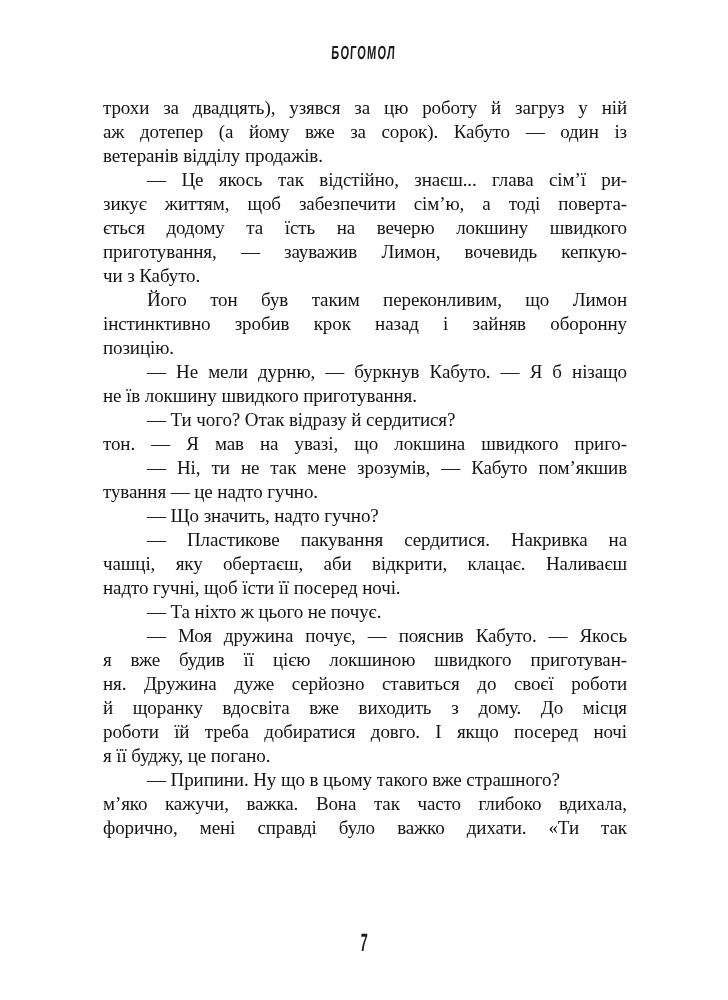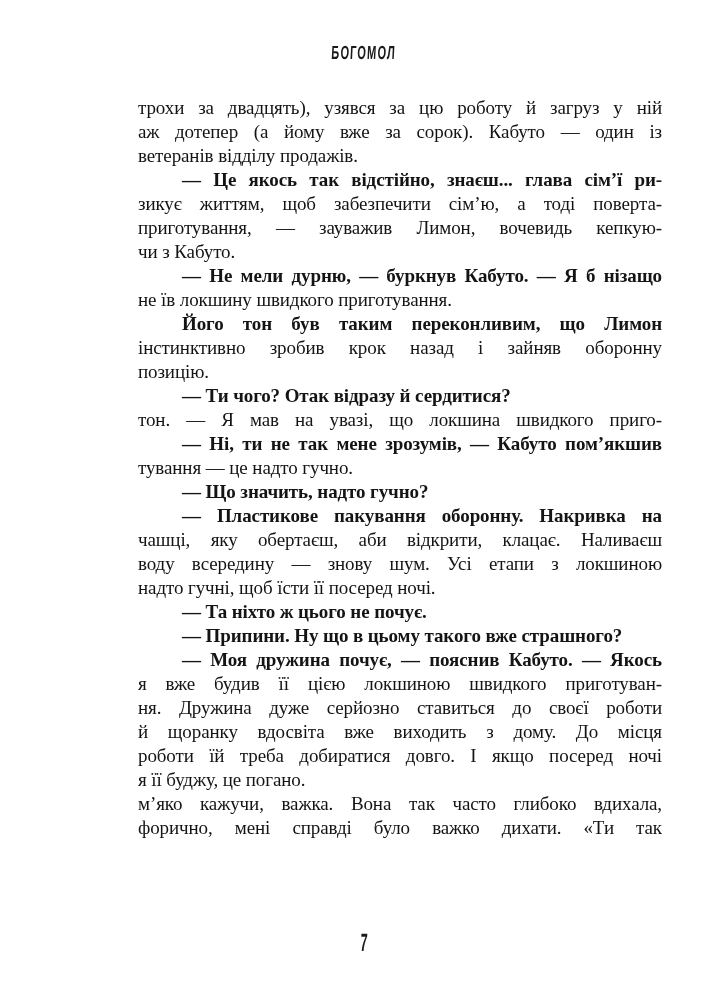--- a/index.html
+++ b/index.html
@@ -34,37 +34,35 @@
     transform-origin: center;
   }
   .text-block {
     position: absolute;
     top: 96px;
     left: 103px;
     width: 524px;
     font-size: 19px;
     line-height: 24px;
     letter-spacing: -0.1px;
-    margin-left: 35px;
   }
   .para {
     margin: 0;
     padding: 0;
   }
   .line {
     text-align: justify;
     text-align-last: justify;
   }
   .line.endline {
     text-align: center;
     text-align-last: left;
   }
   .line.indent {
     text-indent: 44px;
-    font-weight: bold;
   }
   .page-number {
     position: absolute;
     top: 928px;
     left: 0;
     width: 728px;
     text-align: center;
   }
   .page-number .display-type {
     display: inline-block;
@@ -87,62 +85,62 @@
 
   <div class="text-block">
       <div class="para">
         <div class="line">трохи за двадцять), узявся за цю роботу й загруз у ній</div>
         <div class="line">аж дотепер (а йому вже за сорок). Кабуто — один із</div>
         <div class="line endline">ветеранів відділу продажів.</div>
       </div>
       <div class="para">
         <div class="line indent">— Це якось так відстійно, знаєш... глава сім’ї ри-</div>
         <div class="line">зикує життям, щоб забезпечити сім’ю, а тоді поверта-</div>
+        <div class="line">ється додому та їсть на вечерю локшину швидкого</div>
         <div class="line">приготування, — зауважив Лимон, вочевидь кепкую-</div>
         <div class="line endline">чи з Кабуто.</div>
-      </div>
-      <div class="para">
-        <div class="line indent">— Не мели дурню, — буркнув Кабуто. — Я б нізащо</div>
-        <div class="line endline">не їв локшину швидкого приготування.</div>
       </div>
       <div class="para">
         <div class="line indent">Його тон був таким переконливим, що Лимон</div>
         <div class="line">інстинктивно зробив крок назад і зайняв оборонну</div>
         <div class="line endline">позицію.</div>
+      </div>
+      <div class="para">
+        <div class="line indent">— Не мели дурню, — буркнув Кабуто. — Я б нізащо</div>
+        <div class="line endline">не їв локшину швидкого приготування.</div>
       </div>
       <div class="para">
         <div class="line indent endline">— Ти чого? Отак відразу й сердитися?</div>
       </div>
       <div class="para">
         <div class="line">тон. — Я мав на увазі, що локшина швидкого приго-</div>
         <div class="line indent">— Ні, ти не так мене зрозумів, — Кабуто пом’якшив</div>
         <div class="line endline">тування — це надто гучно.</div>
       </div>
       <div class="para">
         <div class="line indent endline">— Що значить, надто гучно?</div>
       </div>
       <div class="para">
-        <div class="line indent">— Пластикове пакування оборонну. Накривка на</div>
+        <div class="line indent">— Пластикове пакування сердитися. Накривка на</div>
         <div class="line">чашці, яку обертаєш, аби відкрити, клацає. Наливаєш</div>
-        <div class="line">воду всередину — знову шум. Усі етапи з локшиною</div>
         <div class="line endline">надто гучні, щоб їсти її посеред ночі.</div>
       </div>
       <div class="para">
         <div class="line indent endline">— Та ніхто ж цього не почує.</div>
-      </div>
-      <div class="para">
-        <div class="line indent endline">— Припини. Ну що в цьому такого вже страшного?</div>
       </div>
       <div class="para">
         <div class="line indent">— Моя дружина почує, — пояснив Кабуто. — Якось</div>
         <div class="line">я вже будив її цією локшиною швидкого приготуван-</div>
         <div class="line">ня. Дружина дуже серйозно ставиться до своєї роботи</div>
         <div class="line">й щоранку вдосвіта вже виходить з дому. До місця</div>
         <div class="line">роботи їй треба добиратися довго. І якщо посеред ночі</div>
         <div class="line endline">я її буджу, це погано.</div>
+      </div>
+      <div class="para">
+        <div class="line indent endline">— Припини. Ну що в цьому такого вже страшного?</div>
       </div>
       <div class="para">
         <div class="line">м’яко кажучи, важка. Вона так часто глибоко вдихала,</div>
         <div class="line">форично, мені справді було важко дихати. «Ти так</div>
       </div>
     </div>
 
   <div class="page-number">
     <span class="display-type">7</span>
   </div>

